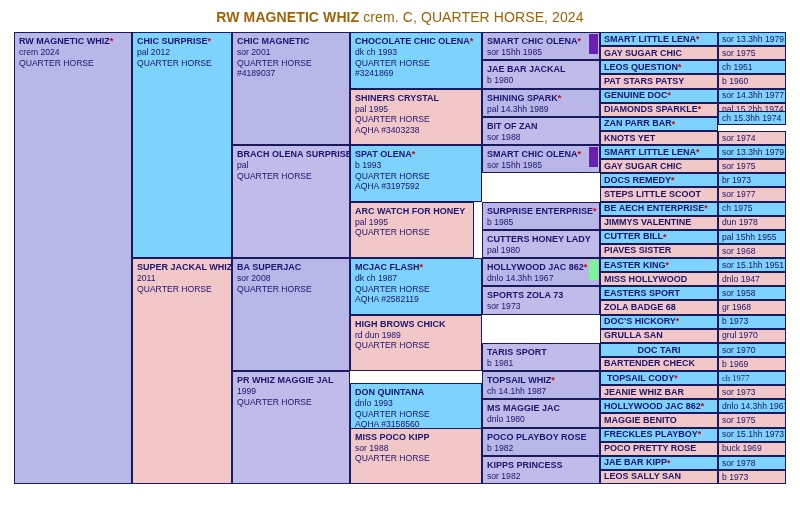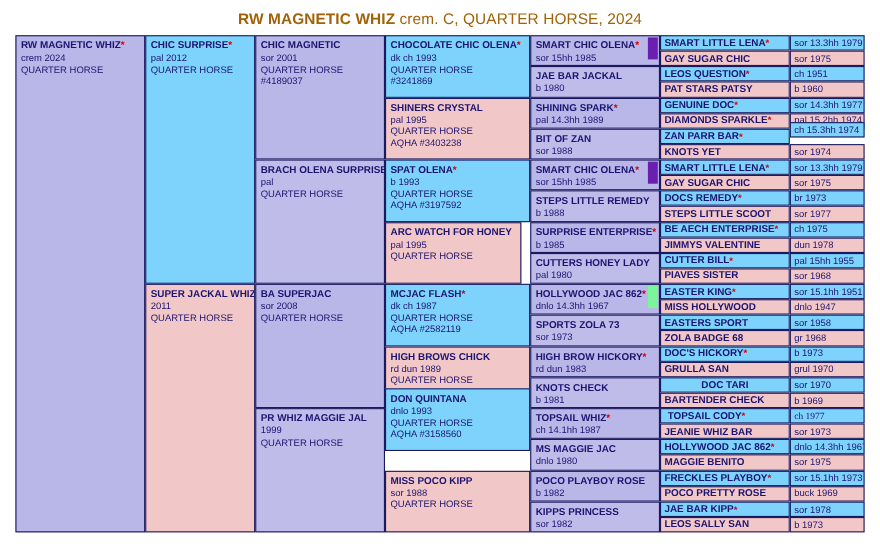--- a/index.html
+++ b/index.html
@@ -138,21 +138,21 @@
       <div class="nm">MCJAC FLASH<span class="star">*</span></div>
       <div class="ln">dk ch 1987</div>
       <div class="ln">QUARTER HORSE</div>
       <div class="ln">AQHA #2582119</div>
     </div>
     <div class="cell c-pink2" style="left: 336px; top: 282.5px; width: 132px; height: 56.5px;">
       <div class="nm">HIGH BROWS CHICK</div>
       <div class="ln">rd dun 1989</div>
       <div class="ln">QUARTER HORSE</div>
     </div>
-    <div class="cell c-pink" style="left: 336px; top: 321px; width: 132px; height: 56.5px;">
+    <div class="cell c-pink" style="left: 336px; top: 351px; width: 132px; height: 56.5px;">
       <div class="nm">DON QUINTANA</div>
       <div class="ln">dnlo 1993</div>
       <div class="ln">QUARTER HORSE</div>
       <div class="ln">AQHA #3158560</div>
     </div>
     <div class="cell c-pink2" style="left: 336px; top: 395.5px; width: 132px; height: 56.5px;">
       <div class="nm">MISS POCO KIPP</div>
       <div class="ln">sor 1988</div>
       <div class="ln">QUARTER HORSE</div>
     </div>
@@ -171,47 +171,39 @@
     </div>
     <div class="cell c-lav2" style="left: 468px; top: 84.75px; width: 118px; height: 28.25px;">
       <div class="nm">BIT OF ZAN</div>
       <div class="ln">sor 1988</div>
     </div>
     <div class="cell c-lav" style="left: 468px; top: 113px; width: 118px; height: 28.25px;">
       <div class="nm">SMART CHIC OLENA<span class="star">*</span></div>
       <div class="ln">sor 15hh 1985</div>
       <div class="marker m-purple"></div>
     </div>
-    <div class="cell c-lav2" style="left: 468px; top: 141.25px; width: 118px; height: 28.25px;">
-      <div class="nm">STEPS LITTLE REMEDY</div>
-      <div class="ln">b 1988</div>
-    </div>
     <div class="cell c-lav" style="left: 468px; top: 169.5px; width: 118px; height: 28.25px;">
       <div class="nm">SURPRISE ENTERPRISE<span class="star">*</span></div>
       <div class="ln">b 1985</div>
     </div>
     <div class="cell c-lav2" style="left: 468px; top: 197.75px; width: 118px; height: 28.25px;">
       <div class="nm">CUTTERS HONEY LADY</div>
       <div class="ln">pal 1980</div>
     </div>
     <div class="cell c-lav" style="left: 468px; top: 226px; width: 118px; height: 28.25px;">
       <div class="nm">HOLLYWOOD JAC 862<span class="star">*</span></div>
       <div class="ln">dnlo 14.3hh 1967</div>
       <div class="marker m-green"></div>
     </div>
     <div class="cell c-lav2" style="left: 468px; top: 254.25px; width: 118px; height: 28.25px;">
       <div class="nm">SPORTS ZOLA 73</div>
       <div class="ln">sor 1973</div>
     </div>
-    <div class="cell c-lav" style="left: 468px; top: 282.5px; width: 118px; height: 28.25px;">
-      <div class="nm">HIGH BROW HICKORY<span class="star">*</span></div>
-      <div class="ln">rd dun 1983</div>
-    </div>
     <div class="cell c-lav2" style="left: 468px; top: 310.75px; width: 118px; height: 28.25px;">
-      <div class="nm">KNOTS CHECK</div>
+      <div class="nm">TARIS SPORT</div>
       <div class="ln">b 1981</div>
     </div>
     <div class="cell c-lav" style="left: 468px; top: 339px; width: 118px; height: 28.25px;">
       <div class="nm">TOPSAIL WHIZ<span class="star">*</span></div>
       <div class="ln">ch 14.1hh 1987</div>
     </div>
     <div class="cell c-lav2" style="left: 468px; top: 367.25px; width: 118px; height: 28.25px;">
       <div class="nm">MS MAGGIE JAC</div>
       <div class="ln">dnlo 1980</div>
     </div>

